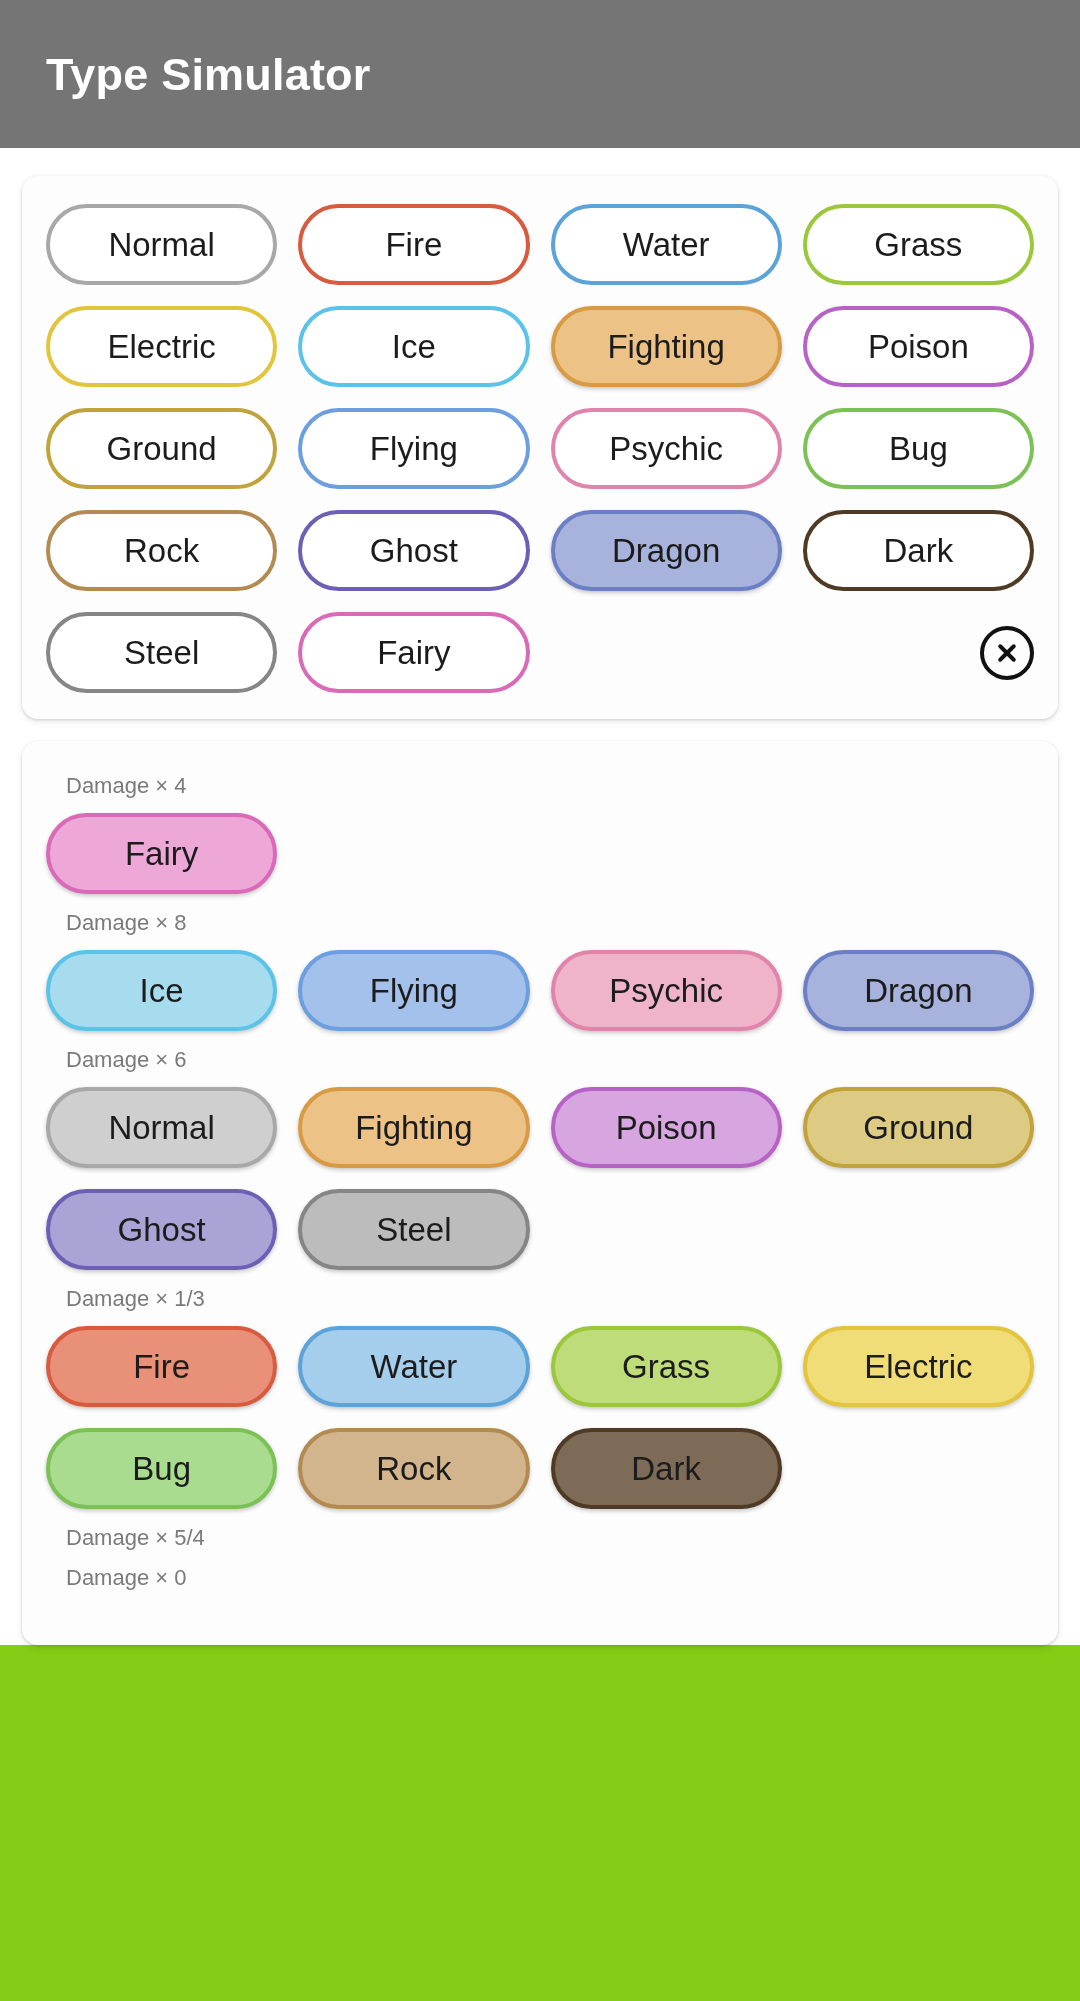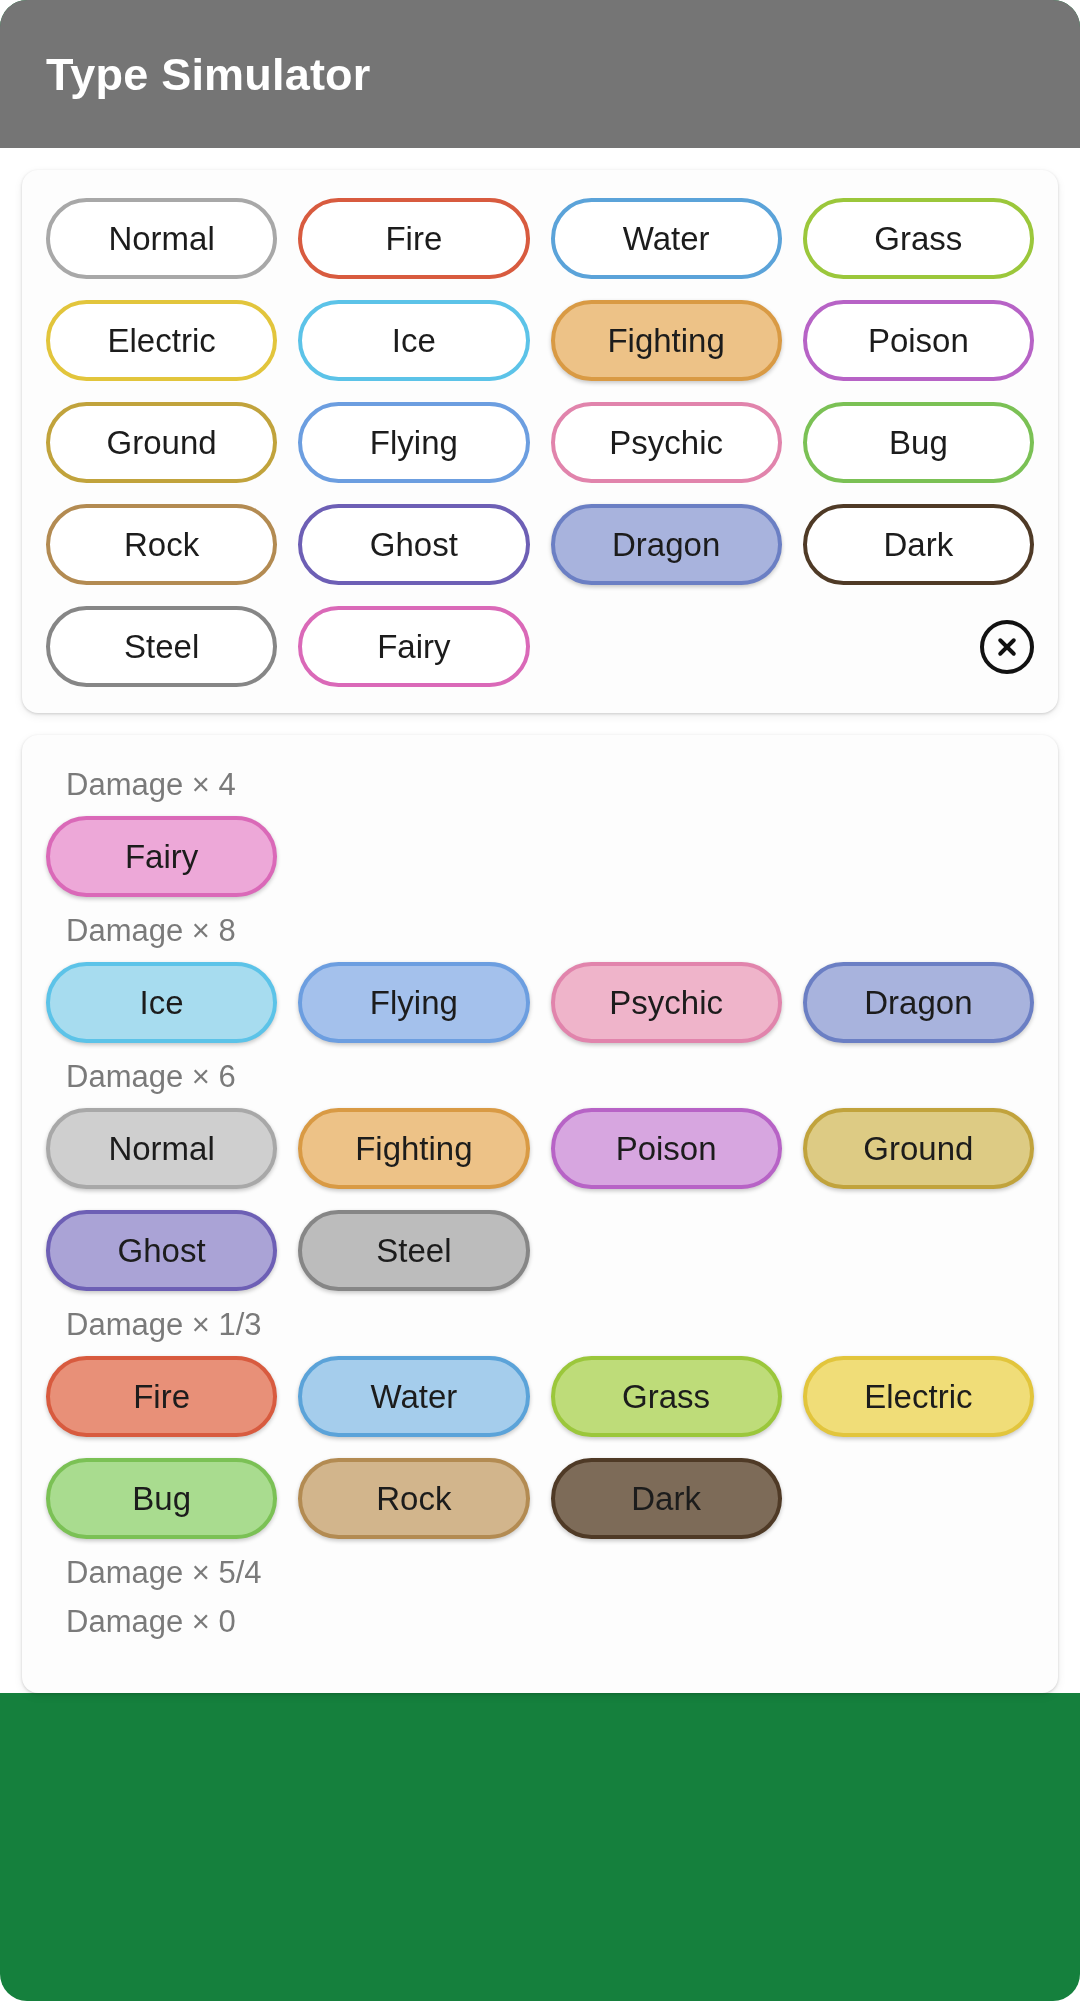--- a/index.html
+++ b/index.html
@@ -9,44 +9,43 @@
     height: 2001px;
     background: #ffffff;
     font-family: "Liberation Sans", sans-serif;
     -webkit-font-smoothing: antialiased;
   }
 
   #app {
     width: 1080px;
     height: 2001px;
     position: relative;
-    background: #15803d;
+    background: #84cc16;
     overflow: hidden;
-    border-radius: 27px;
   }
 
   
   .appbar {
     height: 148px;
     background: #757575;
     display: flex;
     align-items: center;
     padding: 0 46px;
   }
   .appbar-title {
     color: #ffffff;
     font-size: 45px;
     font-weight: 700;
     letter-spacing: 0.2px;
     line-height: 1;
   }
 
   
   .page {
-    padding: 22px 22px 0 22px;
+    padding: 28px 22px 0 22px;
     background: #ffffff;
   }
 
   .card {
     background: #fdfdfd;
     border-radius: 16px;
     box-shadow: 0 1px 3px rgba(0,0,0,0.16), 0 3px 10px rgba(0,0,0,0.07);
     margin-bottom: 22px;
     position: relative;
   }
@@ -98,21 +97,21 @@
     background: transparent;
     cursor: pointer;
   }
   .clear-btn svg { display: block; }
 
   
   .results-card {
     padding: 26px 24px 40px 24px;
   }
   .damage-label {
-    font-size: 31px;
+    font-size: 22px;
     color: #7a7a7a;
     line-height: 1;
     margin: 18px 0 16px 20px;
   }
   .damage-label:first-child { margin-top: 8px; }
 
   .result-grid {
     display: grid;
     grid-template-columns: repeat(4, 1fr);
     column-gap: 21px;

